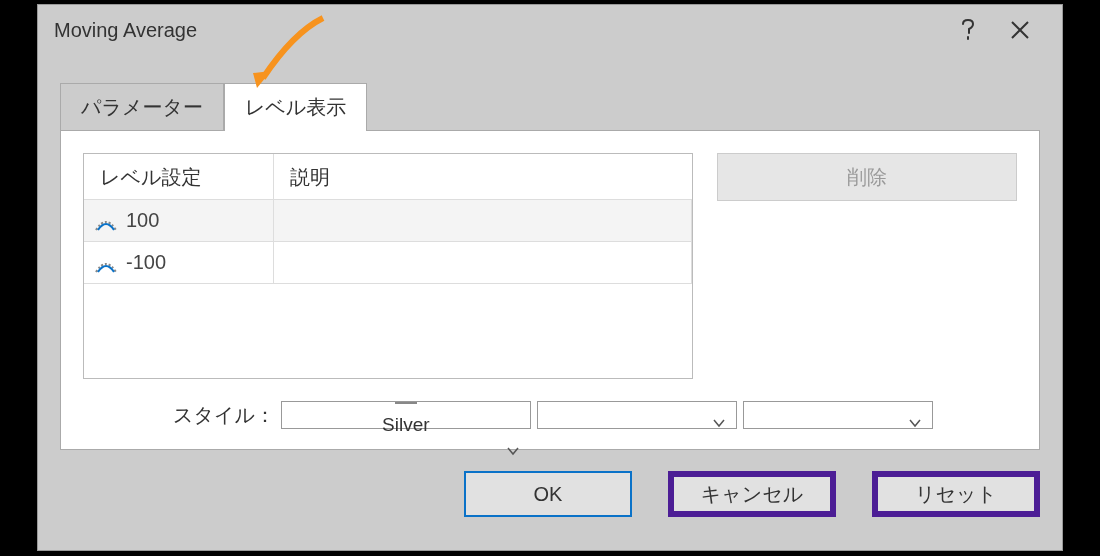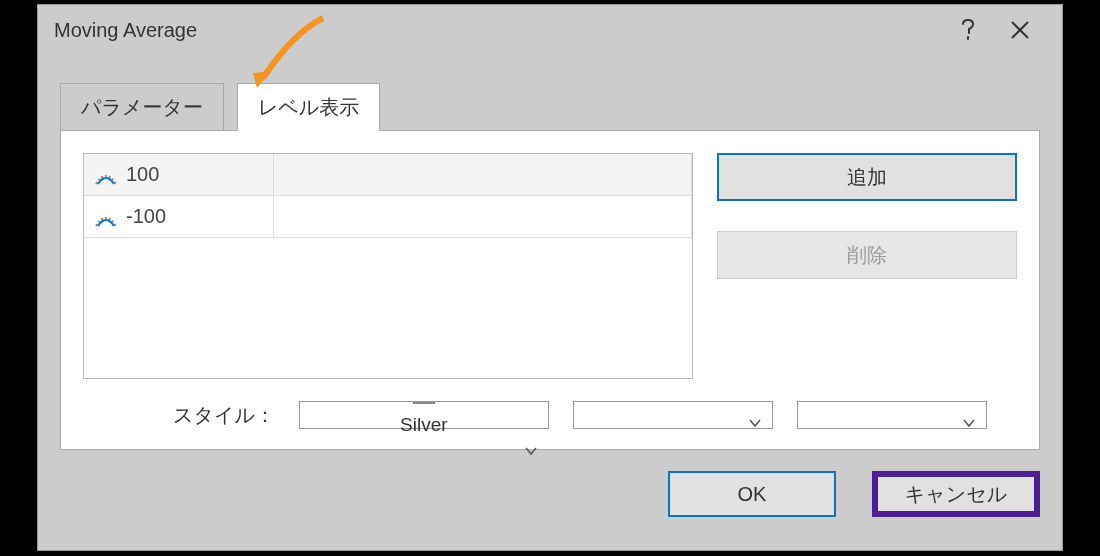--- a/index.html
+++ b/index.html
@@ -21,21 +21,21 @@
     }
     .titlebar-title { flex: 1; }
     .titlebar-btn {
       width: 52px; height: 50px;
       display: flex; align-items: center; justify-content: center;
       font-size: 22px; color: #222;
     }
     .tabs {
       display: flex;
       padding: 28px 22px 0 22px;
-      gap: 13px;
+      gap: 0;
       position: relative;
     }
     .tab {
       padding: 10px 20px 10px 20px;
       font-size: 20px;
       color: #333;
       background: #cccccc;
       border: 1px solid #aaa;
       border-bottom: none;
       position: relative;
@@ -103,21 +103,21 @@
       border: 2px solid #0a72c8;
     }
     .btn.delete {
       background: #e6e6e6;
       border: 1px solid #ccc;
       color: #9a9a9a;
     }
     .style-row {
       display: flex;
       align-items: center;
-      gap: 24px;
+      gap: 6px;
       margin-top: 22px;
       padding-left: 90px;
     }
     .style-label { font-size: 20px; color: #333; }
     .combo {
       height: 28px;
       border: 1px solid #999;
       background: #fff;
       display: flex;
       align-items: center;
@@ -184,20 +184,24 @@
   </div>
 
   <div class="tabs">
     <div class="tab"><span>パラメーター</span></div>
     <div class="tab active"><span>レベル表示</span></div>
   </div>
 
   <div class="tab-content">
     <div class="content-row">
       <div class="table">
+        <div class="table-header-row">
+          <div class="table-header-cell col-level">レベル設定</div>
+          <div class="table-header-cell col-desc">説明</div>
+        </div>
         <div class="table-row even">
           <div class="table-cell col-level">
             <span class="arc-icon">
               <svg width="24" height="14" viewBox="0 0 24 14">
                   <path d="M2 12 Q12 -4 22 12" stroke="#888" stroke-width="2" fill="none" stroke-dasharray="2 2"></path>
                   <path d="M4 12 Q12 0 20 12" stroke="#0a72c8" stroke-width="2" fill="none"></path>
                 </svg>
             </span>
             <span>100</span>
           </div>
@@ -210,23 +214,20 @@
                   <path d="M2 12 Q12 -4 22 12" stroke="#888" stroke-width="2" fill="none" stroke-dasharray="2 2"></path>
                   <path d="M4 12 Q12 0 20 12" stroke="#0a72c8" stroke-width="2" fill="none"></path>
                 </svg>
             </span>
             <span>-100</span>
           </div>
           <div class="table-cell col-desc"></div>
         </div>
       </div>
       <div class="side-buttons">
-        <div class="btn add">
-            <span>追加</span>
-          </div>
         <div class="btn delete">
             <span>削除</span>
           </div>
       </div>
     </div>
 
     <div class="style-row">
       <span class="style-label">スタイル：</span>
       <div class="combo color">
         <span class="color-swatch"></span>
@@ -256,15 +257,18 @@
     </div>
   </div>
 
   <div class="footer">
     <div class="btn ok">
         <span>OK</span>
       </div>
     <div class="btn cancel">
         <span>キャンセル</span>
       </div>
+    <div class="btn reset">
+        <span>リセット</span>
+      </div>
   </div>
 
 </div>
 
 </body></html>

